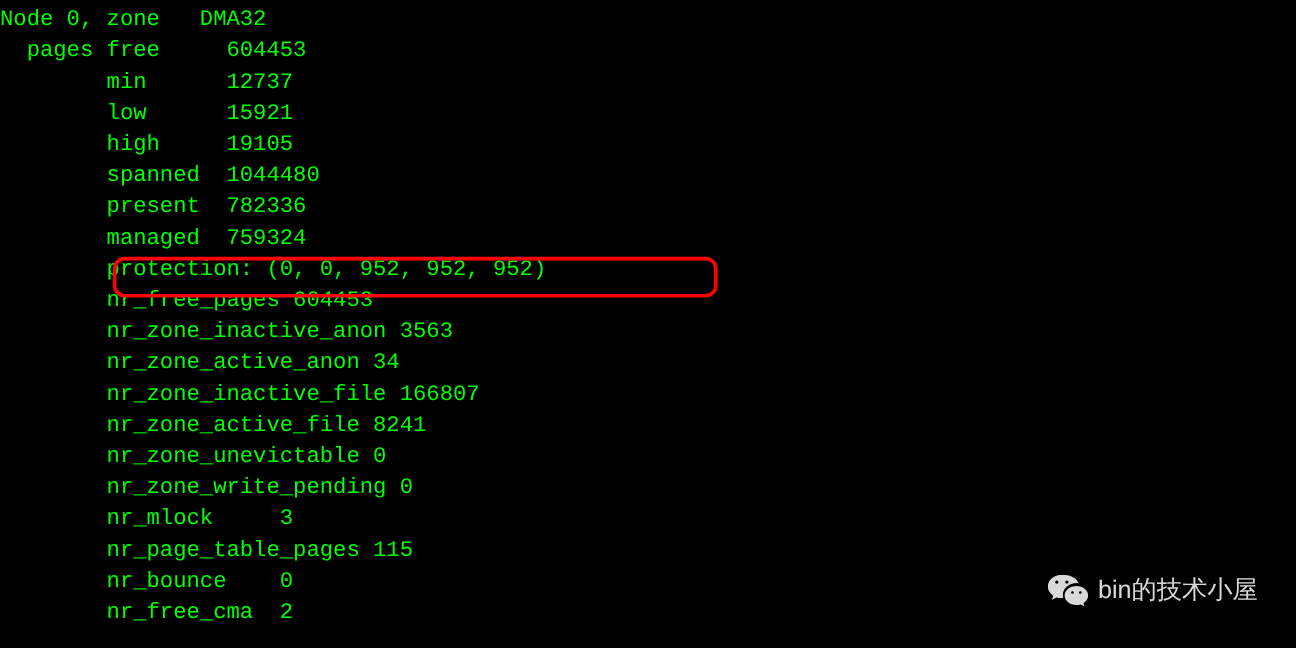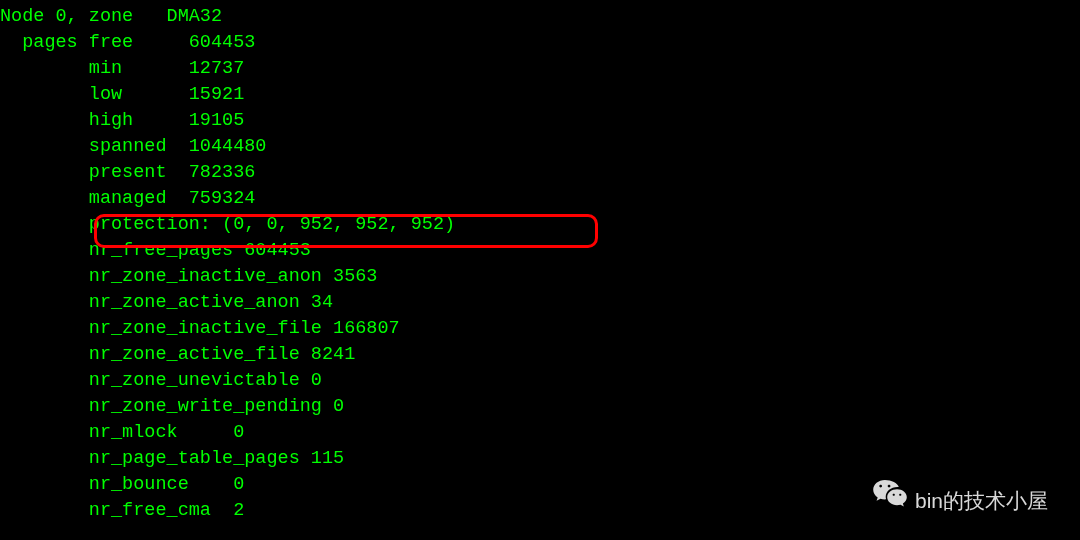--- a/index.html
+++ b/index.html
@@ -30,21 +30,21 @@
       top: 214px;
       width: 504px;
       height: 34px;
       pointer-events: none;
     }
     .watermark {
       position: absolute;
       bottom: 26px;
       right: 32px;
       display: flex;
-      align-items: flex-end;
+      align-items: flex-start;
       gap: 8px;
       color: rgba(255, 255, 255, 0.85);
       font-family: -apple-system, "PingFang SC", "Microsoft YaHei", sans-serif;
       font-size: 21px;
       font-weight: 400;
     }
     .watermark svg {
       width: 34px;
       height: 28px;
       fill: rgba(255, 255, 255, 0.85);
@@ -63,21 +63,21 @@
   <div class="line">        present  782336</div>
   <div class="line">        managed  759324</div>
   <div class="line">        protection: (0, 0, 952, 952, 952)</div>
   <div class="line">        nr_free_pages 604453</div>
   <div class="line">        nr_zone_inactive_anon 3563</div>
   <div class="line">        nr_zone_active_anon 34</div>
   <div class="line">        nr_zone_inactive_file 166807</div>
   <div class="line">        nr_zone_active_file 8241</div>
   <div class="line">        nr_zone_unevictable 0</div>
   <div class="line">        nr_zone_write_pending 0</div>
-  <div class="line">        nr_mlock     0</div>
+  <div class="line">        nr_mlock     3</div>
   <div class="line">        nr_page_table_pages 115</div>
   <div class="line">        nr_bounce    0</div>
   <div class="line">        nr_free_cma  2</div>
 </div>
 
 <div class="highlight-box"></div>
 
 <div class="watermark">
   <span>
     <svg viewBox="0 0 36 30">

